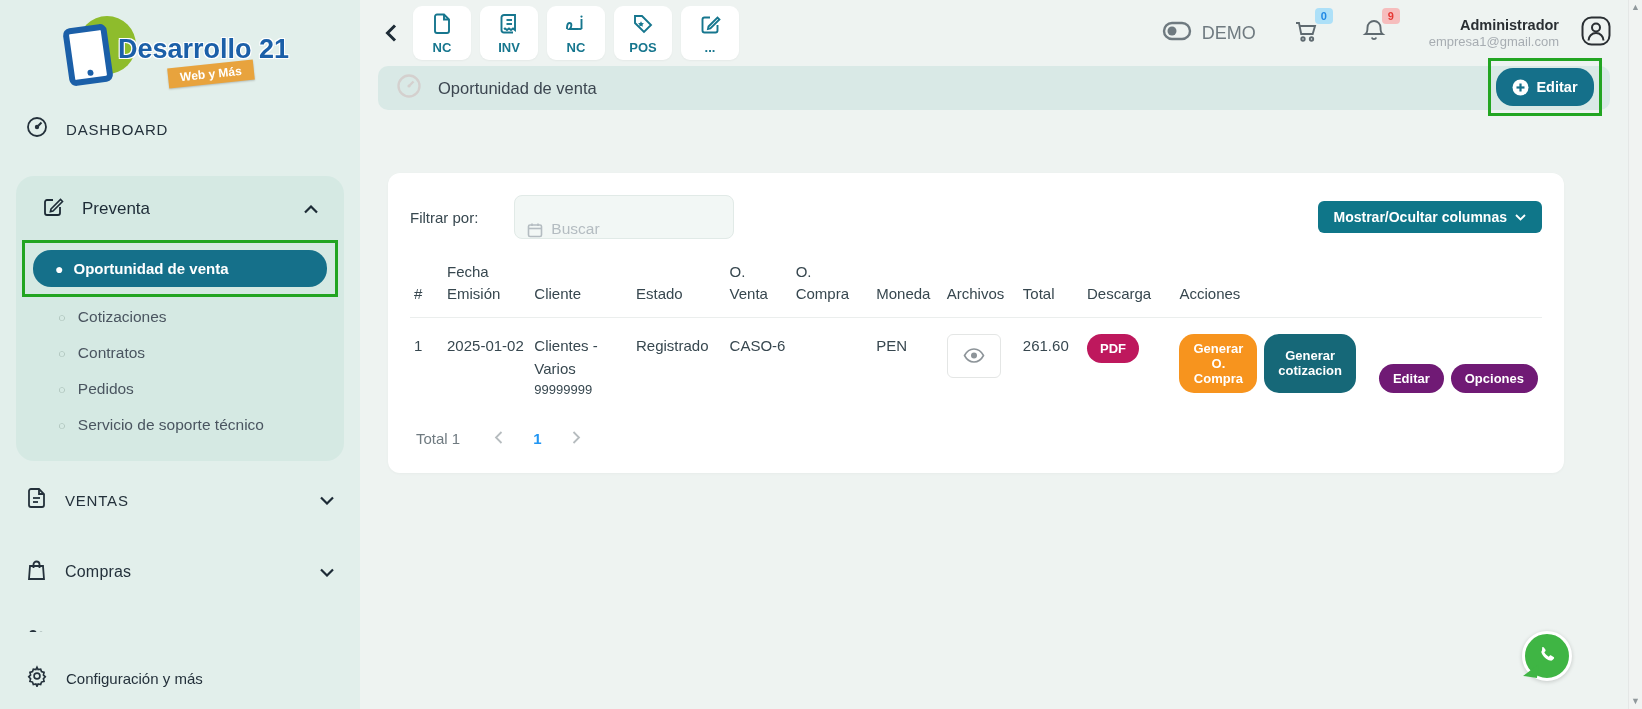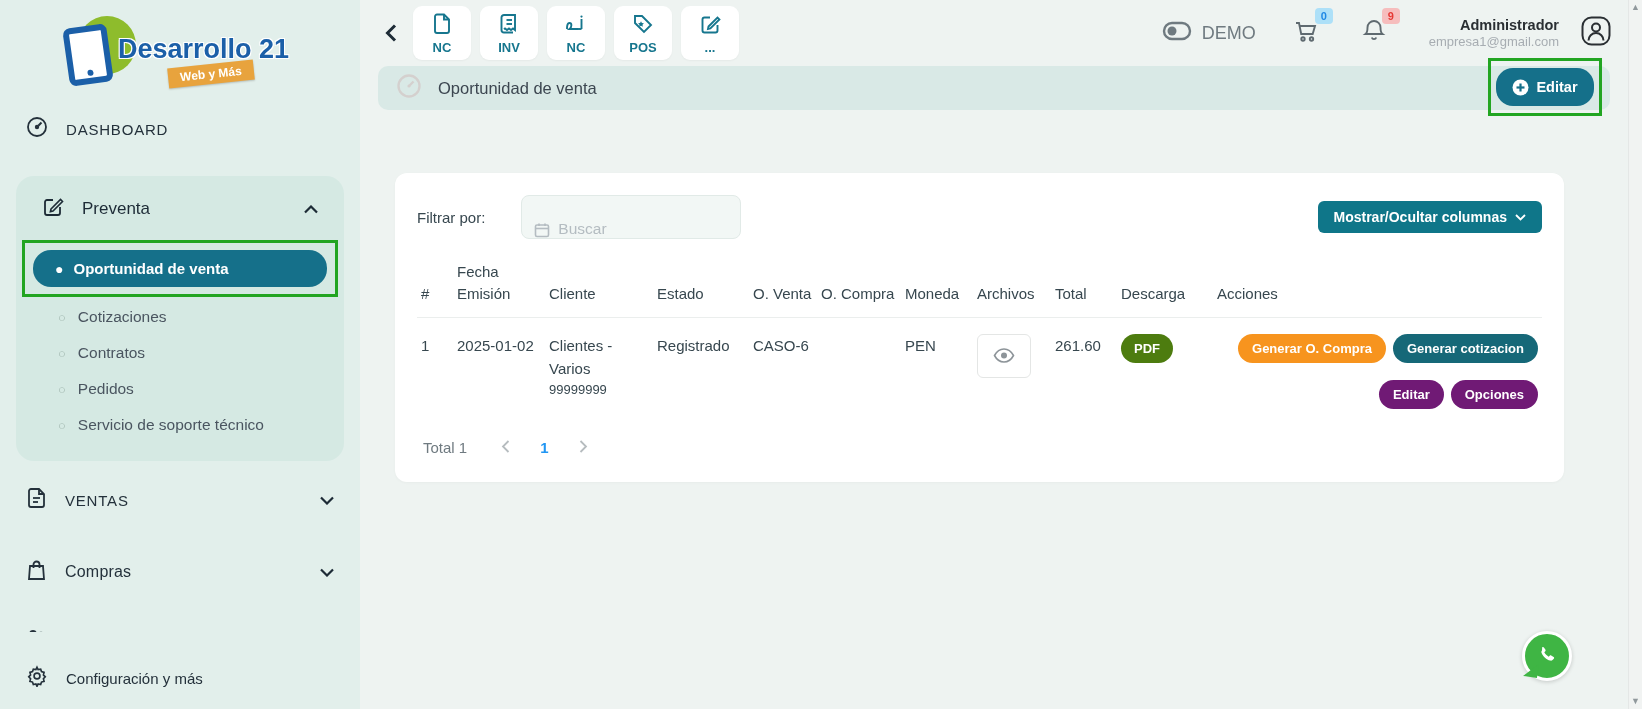--- a/index.html
+++ b/index.html
@@ -50,21 +50,21 @@
   .user-block { text-align:right; margin-right:12px; line-height:1.25; }
   .user-name { font-size:14.5px; font-weight:bold; color:#2a2f33; }
   .user-email { font-size:13px; color:#a7adb2; }
 
   .header-strip { position:relative; height:44px; background:#d9e9e6; border-radius:10px; display:flex; align-items:center; gap:16px; padding:0 18px; margin-right:2px; }
   .gauge-faded { opacity:.45; }
   .page-title { font-size:16.5px; color:#3c4650; }
   .green-box-new { position:absolute; top:-8px; right:8px; width:114px; height:58px; border:3px solid #22a522; display:flex; align-items:center; justify-content:center; }
   .new-btn { background:#15708a; color:#fff; border:none; border-radius:17px; height:38px; width:98px; display:flex; align-items:center; justify-content:center; gap:7px; font-size:14.5px; font-weight:bold; cursor:pointer; font-family:"Liberation Sans",sans-serif; }
 
-  .card { margin:63px 48px 0 17px; background:#fff; border-radius:12px; padding:22px 22px 26px 22px; box-shadow:0 1px 3px rgba(0,0,0,.03); }
+  .card { margin:63px 48px 0 10px; background:#fff; border-radius:12px; padding:22px 22px 26px 22px; box-shadow:0 1px 3px rgba(0,0,0,.03); }
   .toolbar { display:flex; align-items:center; }
   .filter-label { font-size:15px; color:#37474f; margin-right:20px; }
   .filter-select { width:212px; height:46px; background:#e9f2ef; border:1px solid #dce9e5; border-radius:8px; display:flex; align-items:center; padding:0 14px; cursor:pointer; }
   .filter-select .fs-value { font-size:15.5px; font-weight:500; color:#343f48; }
   .filter-select .chev { margin-left:auto; }
   .search-box { width:220px; height:44px; margin-left:16px; background:#f2f7f5; border:1px solid #e1eae7; border-radius:8px; display:flex; align-items:flex-end; gap:8px; padding:0 12px; }
   .search-box input { border:none; outline:none; background:transparent; font-size:15.5px; color:#49525a; width:150px; font-family:"Liberation Sans",sans-serif; }
   .search-box input::placeholder { color:#b4bcc1; }
   .columns-btn { margin-left:auto; background:#0f7689; color:#fff; border:none; border-radius:6px; height:32px; padding:0 16px; font-size:14px; font-weight:bold; display:flex; align-items:center; gap:8px; cursor:pointer; font-family:"Liberation Sans",sans-serif; }
 
@@ -81,22 +81,22 @@
   th.c-moneda, td.c-moneda { width:72px; }
   td.c-moneda { text-align:center; }
   th.c-moneda { text-align:center; }
   th.c-arch, td.c-arch { width:78px; }
   th.c-total, td.c-total { width:66px; text-align:right; }
   th.c-desc, td.c-desc { width:96px; padding-left:18px; }
   th.c-acc, td.c-acc { text-align:right; }
   .cliente-doc { font-size:13px; }
   .eye-btn { width:54px; height:44px; background:#fff; border:1px solid #e4e6e5; border-radius:6px; display:flex; align-items:center; justify-content:center; cursor:pointer; }
   .pill { border:none; border-radius:15px; color:#fff; font-weight:bold; font-size:13px; padding:7px 14px; cursor:pointer; font-family:"Liberation Sans",sans-serif; }
-  .pill.pdf { background:#4d7c0f; padding:7px 13px; }
-  .actions-wrap { display:flex; flex-direction:column; align-items:flex-end; gap:17px; }
+  .pill.pdf { background:#be185d; padding:7px 13px; }
+  .actions-wrap { display:flex; flex-direction:row; align-items:flex-end; gap:23px; }
   .actions-row { display:flex; gap:7px; }
   .pill.orange { background:#f7941e; }
   .pill.dteal { background:#166878; }
   .pill.lblue { background:#701a75; }
 
   .pagination { display:flex; align-items:center; margin-top:30px; padding-left:6px; }
   .pg-total { font-size:15px; color:#6f7a80; margin-right:30px; }
   .pg-arrow { color:#b6bcbf; font-size:15px; cursor:pointer; padding:0 4px; }
   .pg-num { color:#2196f3; font-weight:bold; font-size:15px; margin:0 26px; cursor:pointer; }
 

